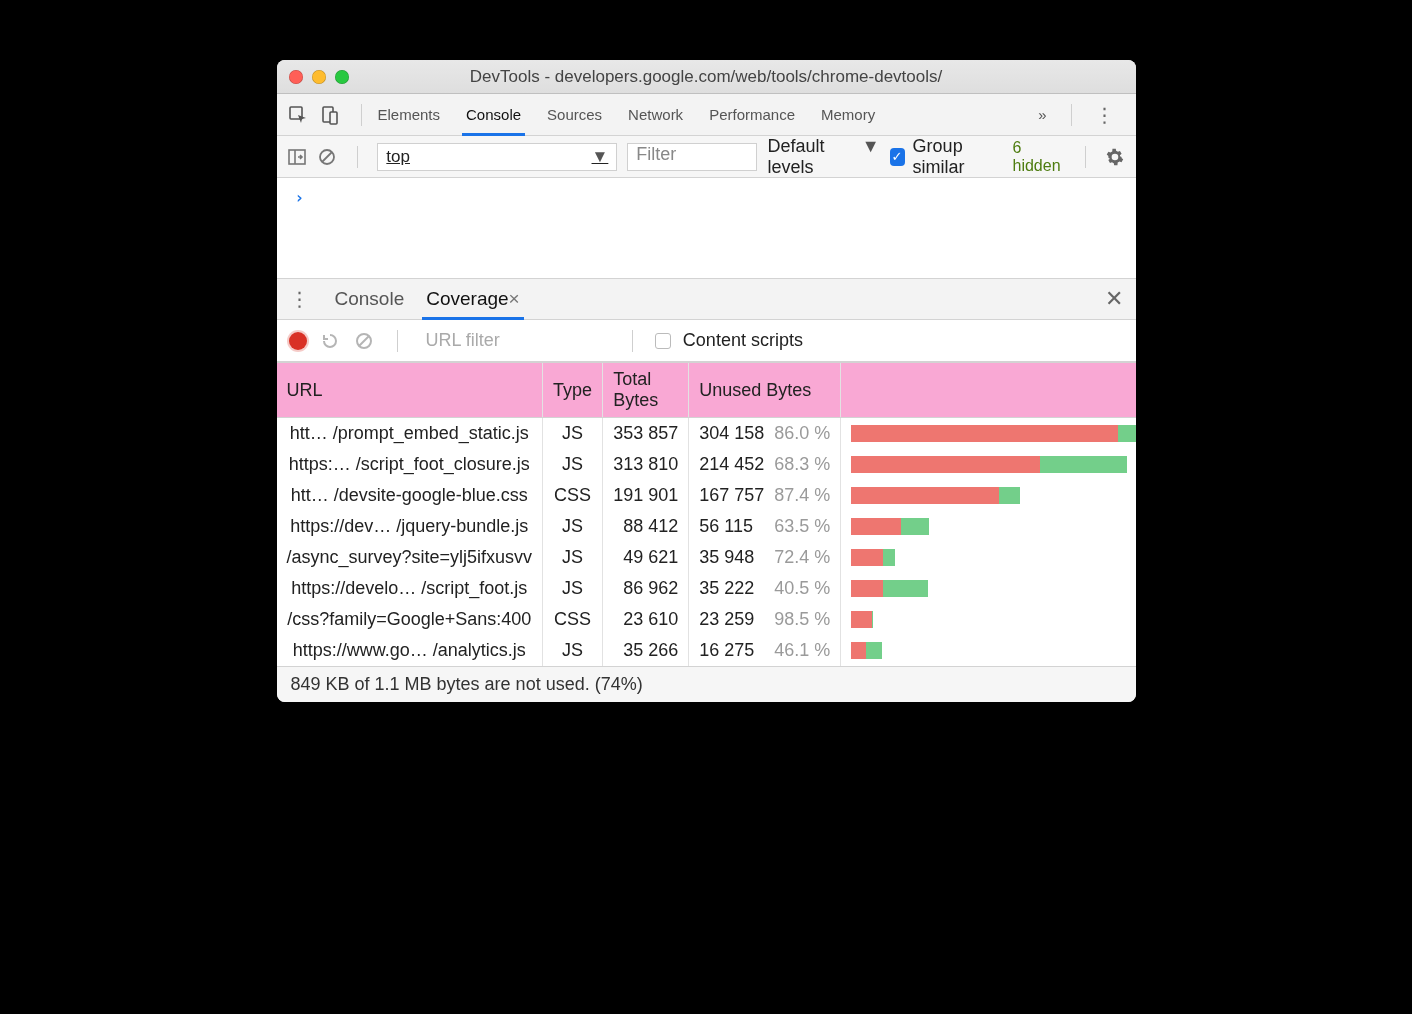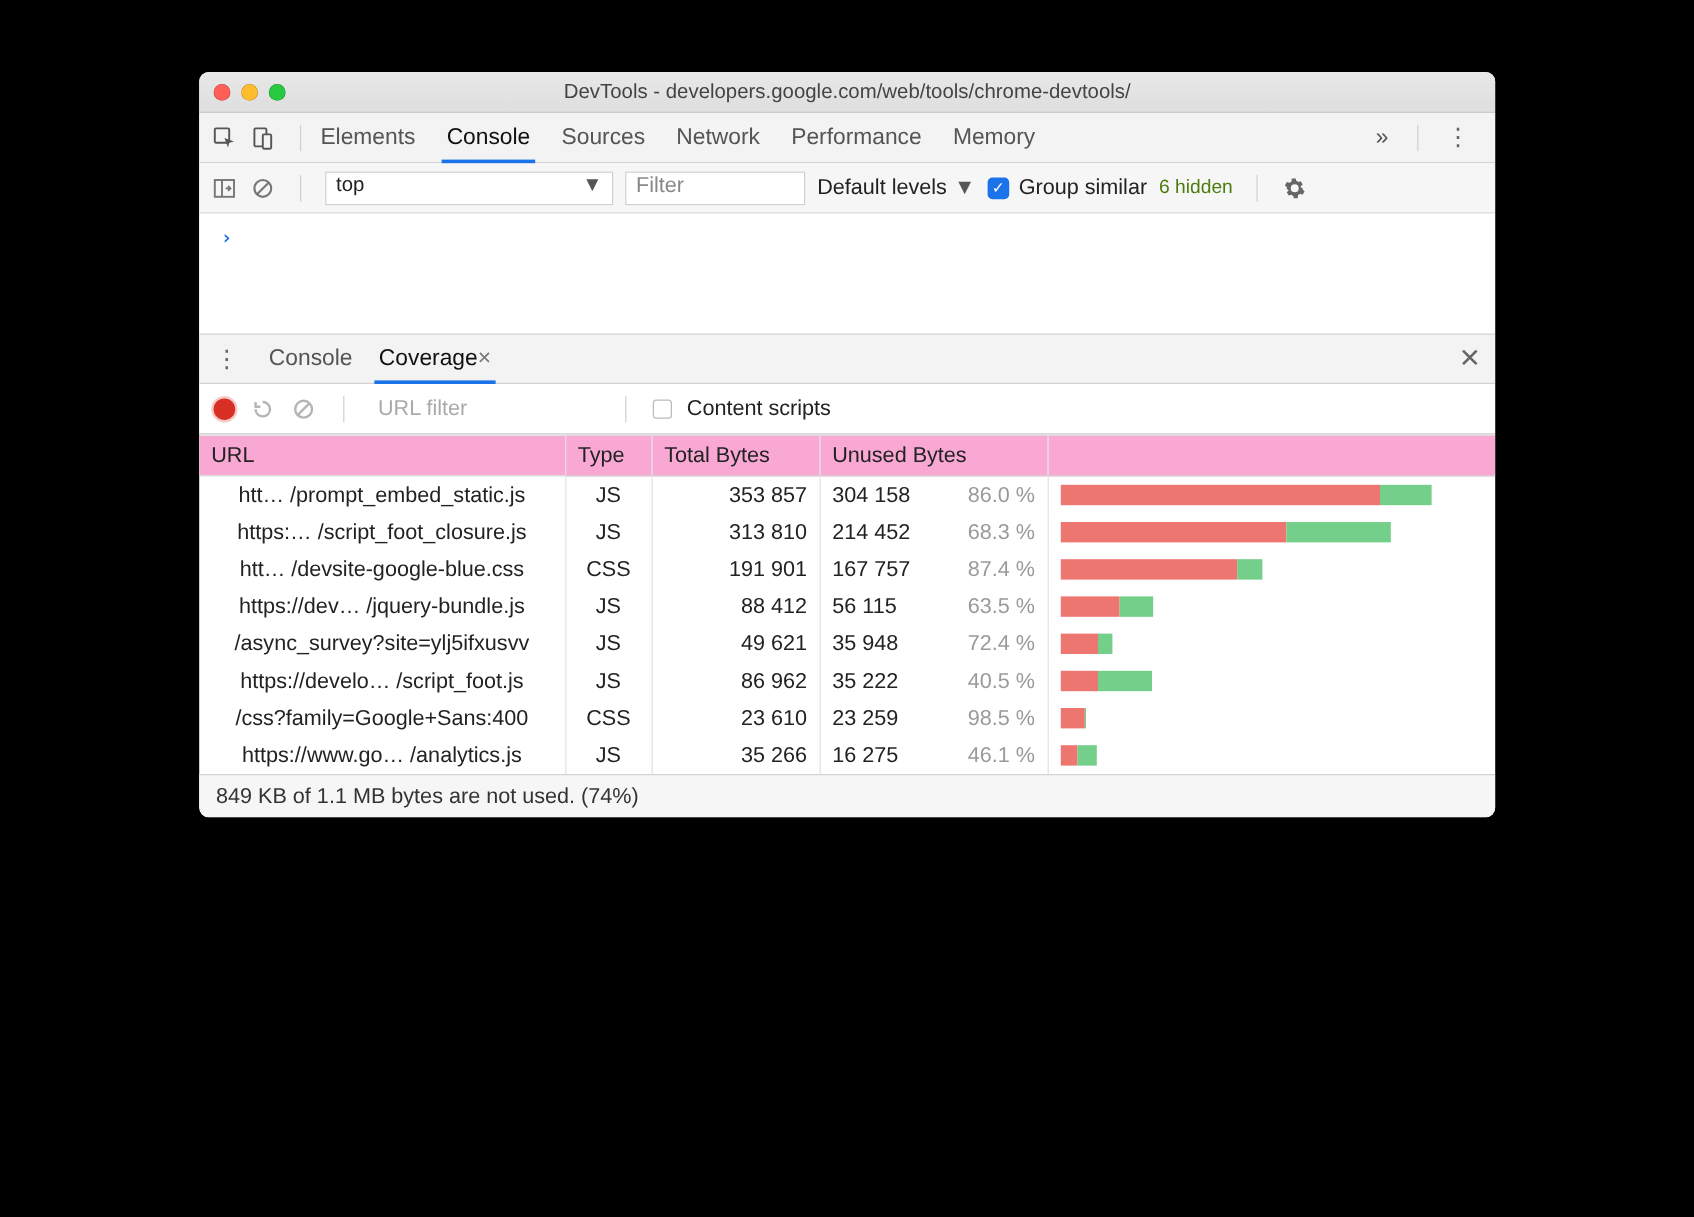--- a/index.html
+++ b/index.html
@@ -7,21 +7,21 @@
   body {
     background:#000;
     font-family: -apple-system, "Helvetica Neue", Helvetica, Arial, sans-serif;
     font-size:16px;
     color:#222;
     display:flex;
     align-items:flex-start;
     justify-content:center;
   }
   .window {
-    width:1080px;
+    width:859px;
     margin-top:60px;
     background:#fff;
     border-radius:8px;
     box-shadow:0 25px 60px rgba(0,0,0,.6), 0 0 0 1px rgba(0,0,0,.2);
     overflow:hidden;
   }
   
   .titlebar {
     height:34px;
     background:linear-gradient(#e8e8e8,#dedede);
@@ -43,38 +43,38 @@
     display:flex;
     align-items:center;
     height:42px;
     border-bottom:1px solid #d3d3d3;
     background:#f3f3f3;
     padding:0 10px;
   }
   .tb-icon { width:22px; height:22px; margin-right:10px; position:relative; display:flex; align-items:center; justify-content:center; color:#555;}
   .vsep { width:1px; height:22px; background:#cfcfcf; margin:0 10px;}
   .tabs { display:flex; align-items:stretch; height:100%; gap:26px; margin-left:6px;}
-  .tab { display:flex; align-items:center; font-size:19px; color:#555; height:100%; position:relative;}
+  .tab { display:flex; align-items:center; font-size:15px; color:#555; height:100%; position:relative;}
   .tab.active { color:#111; }
   .tab.active::after { content:""; position:absolute; left:-4px; right:-4px; bottom:-1px; height:3px; background:#1a73e8;}
   .tb-right { margin-left:auto; display:flex; align-items:center; gap:12px;}
   .more-h { display:inline-block; letter-spacing:2px; color:#555;}
 
   
   .consolebar {
     display:flex;
     align-items:center;
     height:42px;
     border-bottom:1px solid #d3d3d3;
     background:#f6f6f6;
     padding:0 10px;
     gap:10px;
   }
   .cb-btn { width:22px; height:22px; display:flex; align-items:center; justify-content:center; color:#777;}
-  .ctx { flex:0 0 240px; height:28px; border:1px solid #d0d0d0; background:#fff; display:flex; align-items:flex-start; padding:0 8px; font-size:17px; color:#222; position:relative;}
+  .ctx { flex:0 0 240px; height:28px; border:1px solid #d0d0d0; background:#fff; display:flex; align-items:center; padding:0 8px; font-size:17px; color:#222; position:relative;text-decoration:underline;}
   .ctx .caret { margin-left:auto; color:#555;}
   .filter { width:150px; height:28px; border:1px solid #d0d0d0; background:#fff; padding:0 8px; font-size:18px; color:#888;}
   .levels { display:flex; gap:6px; color:#222; font-size:18px;}
   .chk { width:18px; height:18px; border-radius:4px; background:#1a73e8; display:inline-flex; align-items:center; justify-content:center; color:#fff; font-size:13px;}
   .hidden-count { color:#4d7c0f; font-size:16px;}
   .gear { margin-left:auto; color:#666;}
 
   .console-body { height:100px; background:#fff; display:flex; align-items:flex-start; padding:10px 18px;}
   .prompt { color:#1a73e8; font-weight:bold; font-family:Menlo,monospace; font-size:16px;}
 

